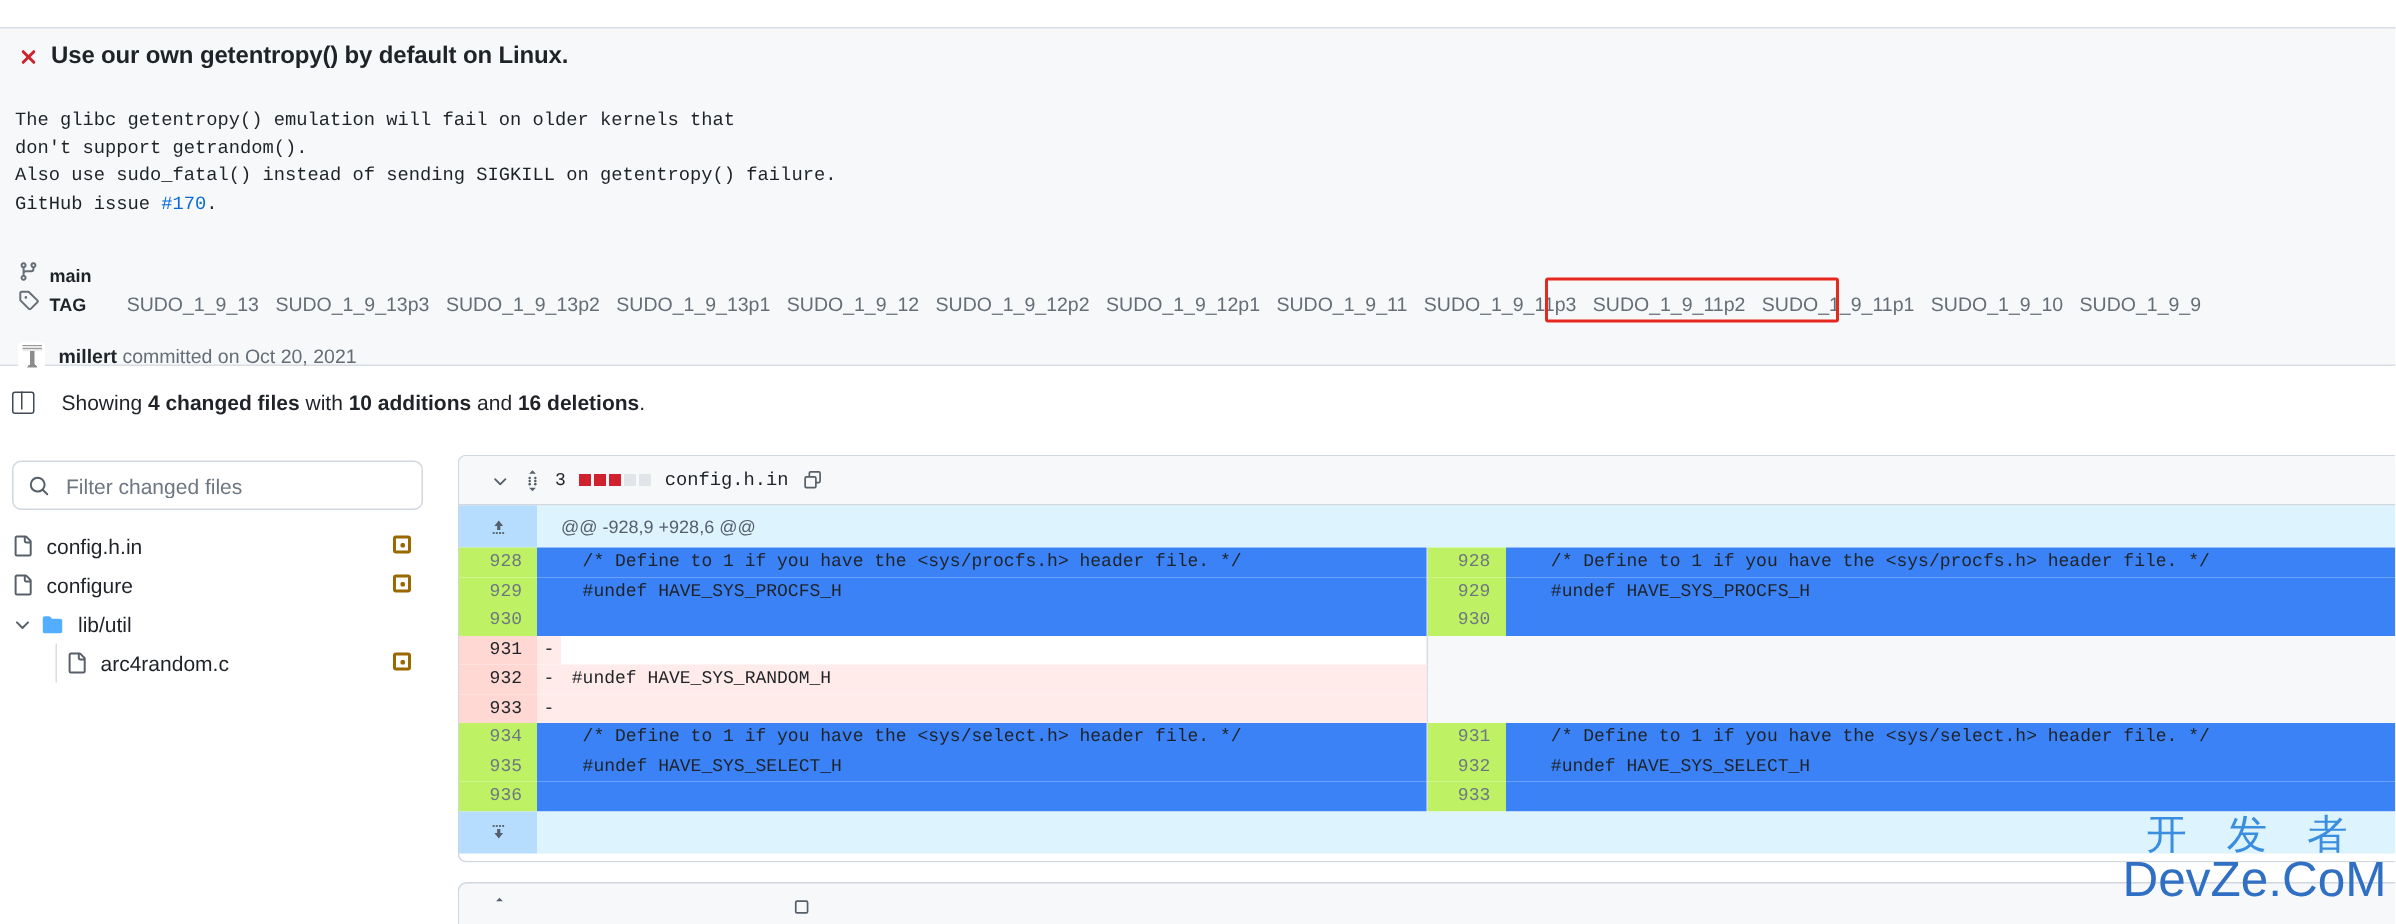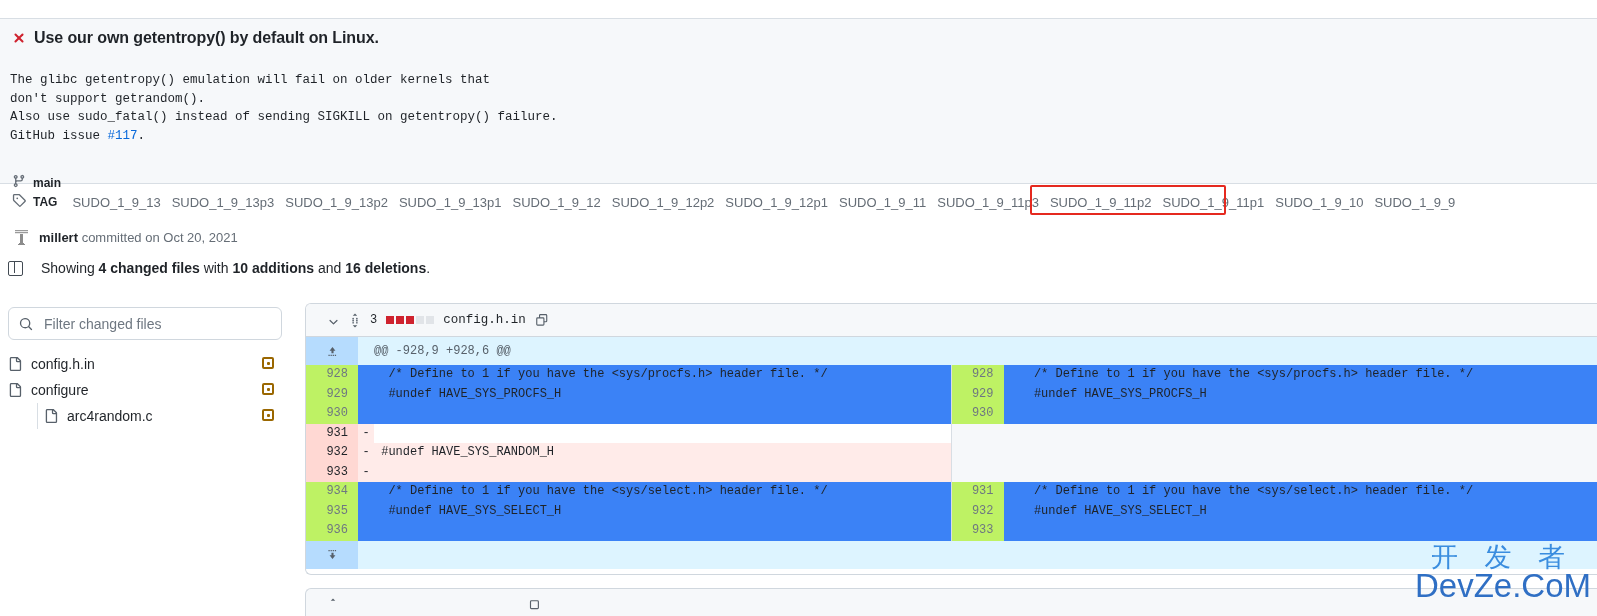--- a/index.html
+++ b/index.html
@@ -8,21 +8,21 @@
     width:1597px; height:616px;
     background:#ffffff;
     font-family:"Liberation Sans", sans-serif;
     color:#1f2328;
     overflow:hidden;
     position:relative;
   }
 
   
   .commit-card {
-    position:absolute; left:0; top:18px; width:1597px; height:166px;
+    position:absolute; left:0; top:18px; width:1597px; height:226px;
     background:#f6f8fa; border-top:1px solid #d8dee4; border-bottom:1px solid #d8dee4;
   }
   .commit-title-row { position:absolute; left:12px; top:10px; display:flex; align-items:center; gap:8px; }
   .x-icon { width:14px; height:14px; position:relative; display:inline-block; }
   .x-icon:before, .x-icon:after {
     content:""; position:absolute; left:1px; top:6px; width:12px; height:2px;
     background:#cf222e; border-radius:1px;
   }
   .x-icon:before { transform:rotate(45deg); }
   .x-icon:after  { transform:rotate(-45deg); }
@@ -32,21 +32,21 @@
     position:absolute; left:10px; top:52px;
     font-family:"Liberation Mono", monospace; font-size:12.5px; line-height:18.6px;
     color:#1f2328; white-space:pre;
   }
   .commit-desc a { color:#0969da; text-decoration:none; }
 
   .branch-row { position:absolute; left:12px; top:155px; display:flex; align-items:center; gap:7px; }
   .branch-name { font-size:12px; font-weight:600; color:#1f2328; }
 
   .tag-row { position:absolute; left:12px; top:174px; display:flex; align-items:center; gap:7px; white-space:nowrap; }
-  .tag-label { font-size:12px; font-weight:600; color:#1f2328; margin-right:8px; }
+  .tag-label { font-size:12px; font-weight:600; color:#1f2328; margin-right:20px; }
   .tag-list { display:flex; gap:11px; align-items:center; }
   .tag-item { font-size:13px; color:#656d76; }
 
   .highlight-box {
     position:absolute; left:1030px; top:166px; width:196px; height:30px;
     border:2px solid #e5291f; border-radius:2px; pointer-events:none;
   }
 
   .author-row { position:absolute; left:12px; top:209px; display:flex; align-items:center; gap:9px; }
   .avatar {
@@ -144,21 +144,21 @@
   .del .ln { background:#ffd8d3; color:#1f2328; }
   .del .sign, .del .code { background:#ffebe9; }
   .blank .ln, .blank .sign, .blank .code { background:#f6f8fa; }
   .half.left { border-right:1px solid #d8dee4; }
 
   .hunk { display:flex; height:28px; align-items:stretch; }
   .hunk .exp {
     width:52px; flex:none; background:#b6dcfe; display:flex; align-items:center; justify-content:center;
   }
   .hunk .htext {
-    flex:1; background:#ddf4ff; font-family:Liberation Mono, monospace;
+    flex:1; background:#ddf4ff; font-family:Liberation Sans, sans-serif;
     font-size:12px; line-height:28px; color:#57606a; padding-left:16px; white-space:pre;
   }
   .hunk.bottom .htext { background:#ddf4ff; }
   .exp-arrow { width:13px; height:15px; }
 
   .next-panel {
     position:absolute; left:305px; top:588px; width:1292px; height:40px;
     border:1px solid #d0d7de; border-right:none; border-radius:6px 0 0 6px; background:#f6f8fa;
   }
   .next-panel .inner { display:flex; align-items:center; gap:9px; padding:9px 0 0 21px; }
@@ -174,21 +174,21 @@
 <div class="commit-card">
 
   <div class="commit-title-row">
     <span class="x-icon"></span>
     <span class="commit-title">Use our own getentropy() by default on Linux.</span>
   </div>
 
   <div class="commit-desc"><span>The glibc getentropy() emulation will fail on older kernels that</span>
 <span>don't support getrandom().</span>
 <span>Also use sudo_fatal() instead of sending SIGKILL on getentropy() failure.</span>
-<span><span>GitHub issue </span><a href="#">#117</a><span>.</span></span></div>
+<span><span>GitHub issue </span><a href="#">#170</a><span>.</span></span></div>
 
   <div class="branch-row">
     <span>
       <svg width="14" height="14" viewBox="0 0 16 16" fill="#656d76">
         <path d="M9.5 3.25a2.25 2.25 0 1 1 3 2.122V6A2.5 2.5 0 0 1 10 8.5H6a1 1 0 0 0-1 1v1.128a2.251 2.251 0 1 1-1.5 0V5.372a2.25 2.25 0 1 1 1.5 0v1.836A2.493 2.493 0 0 1 6 7h4a1 1 0 0 0 1-1v-.628A2.25 2.25 0 0 1 9.5 3.25Zm-6 0a.75.75 0 1 0 1.5 0 .75.75 0 0 0-1.5 0Zm8.25-.75a.75.75 0 1 0 0 1.5.75.75 0 0 0 0-1.5ZM4.25 12a.75.75 0 1 0 0 1.5.75.75 0 0 0 0-1.5Z"></path>
       </svg>
     </span>
     <span class="branch-name">main</span>
   </div>
 
@@ -259,20 +259,33 @@
       <span class="file-icon">
         <svg width="14" height="16" viewBox="0 0 16 16" fill="#57606a">
           <path d="M2 1.75C2 .784 2.784 0 3.75 0h6.586c.464 0 .909.184 1.237.513l2.914 2.914c.329.328.513.773.513 1.237v9.586A1.75 1.75 0 0 1 13.25 16h-9.5A1.75 1.75 0 0 1 2 14.25Zm1.75-.25a.25.25 0 0 0-.25.25v12.5c0 .138.112.25.25.25h9.5a.25.25 0 0 0 .25-.25V6h-2.75A1.75 1.75 0 0 1 9 4.25V1.5Zm6.75.062V4.25c0 .138.112.25.25.25h2.688l-.011-.013-2.914-2.914-.013-.011Z"></path>
         </svg>
       </span>
       <span class="nm">configure</span>
       <span class="status-sq"></span>
     </div>
 
 
+    <div class="tree-row">
+      <span class="chev">
+        <svg width="14" height="14" viewBox="0 0 16 16" fill="#57606a">
+          <path d="M12.78 6.22a.75.75 0 0 1 0 1.06l-4.25 4.25a.75.75 0 0 1-1.06 0L3.22 7.28a.75.75 0 0 1 1.06-1.06L8 9.94l3.72-3.72a.75.75 0 0 1 1.06 0Z"></path>
+        </svg>
+      </span>
+      <span class="folder-icon">
+        <svg width="16" height="13" viewBox="0 0 16 16" fill="#54aeff">
+          <path d="M1.75 1A1.75 1.75 0 0 0 0 2.75v10.5C0 14.216.784 15 1.75 15h12.5A1.75 1.75 0 0 0 16 13.25v-8.5A1.75 1.75 0 0 0 14.25 3H7.5a.25.25 0 0 1-.2-.1l-.9-1.2C6.07 1.26 5.56 1 5 1Z"></path>
+        </svg>
+      </span>
+      <span class="nm">lib/util</span>
+    </div>
 
     <div class="tree-row" style="padding-left:36px;">
       <span class="indent-guide"></span>
       <span class="file-icon">
         <svg width="14" height="16" viewBox="0 0 16 16" fill="#57606a">
           <path d="M2 1.75C2 .784 2.784 0 3.75 0h6.586c.464 0 .909.184 1.237.513l2.914 2.914c.329.328.513.773.513 1.237v9.586A1.75 1.75 0 0 1 13.25 16h-9.5A1.75 1.75 0 0 1 2 14.25Zm1.75-.25a.25.25 0 0 0-.25.25v12.5c0 .138.112.25.25.25h9.5a.25.25 0 0 0 .25-.25V6h-2.75A1.75 1.75 0 0 1 9 4.25V1.5Zm6.75.062V4.25c0 .138.112.25.25.25h2.688l-.011-.013-2.914-2.914-.013-.011Z"></path>
         </svg>
       </span>
       <span class="nm">arc4random.c</span>
       <span class="status-sq"></span>

